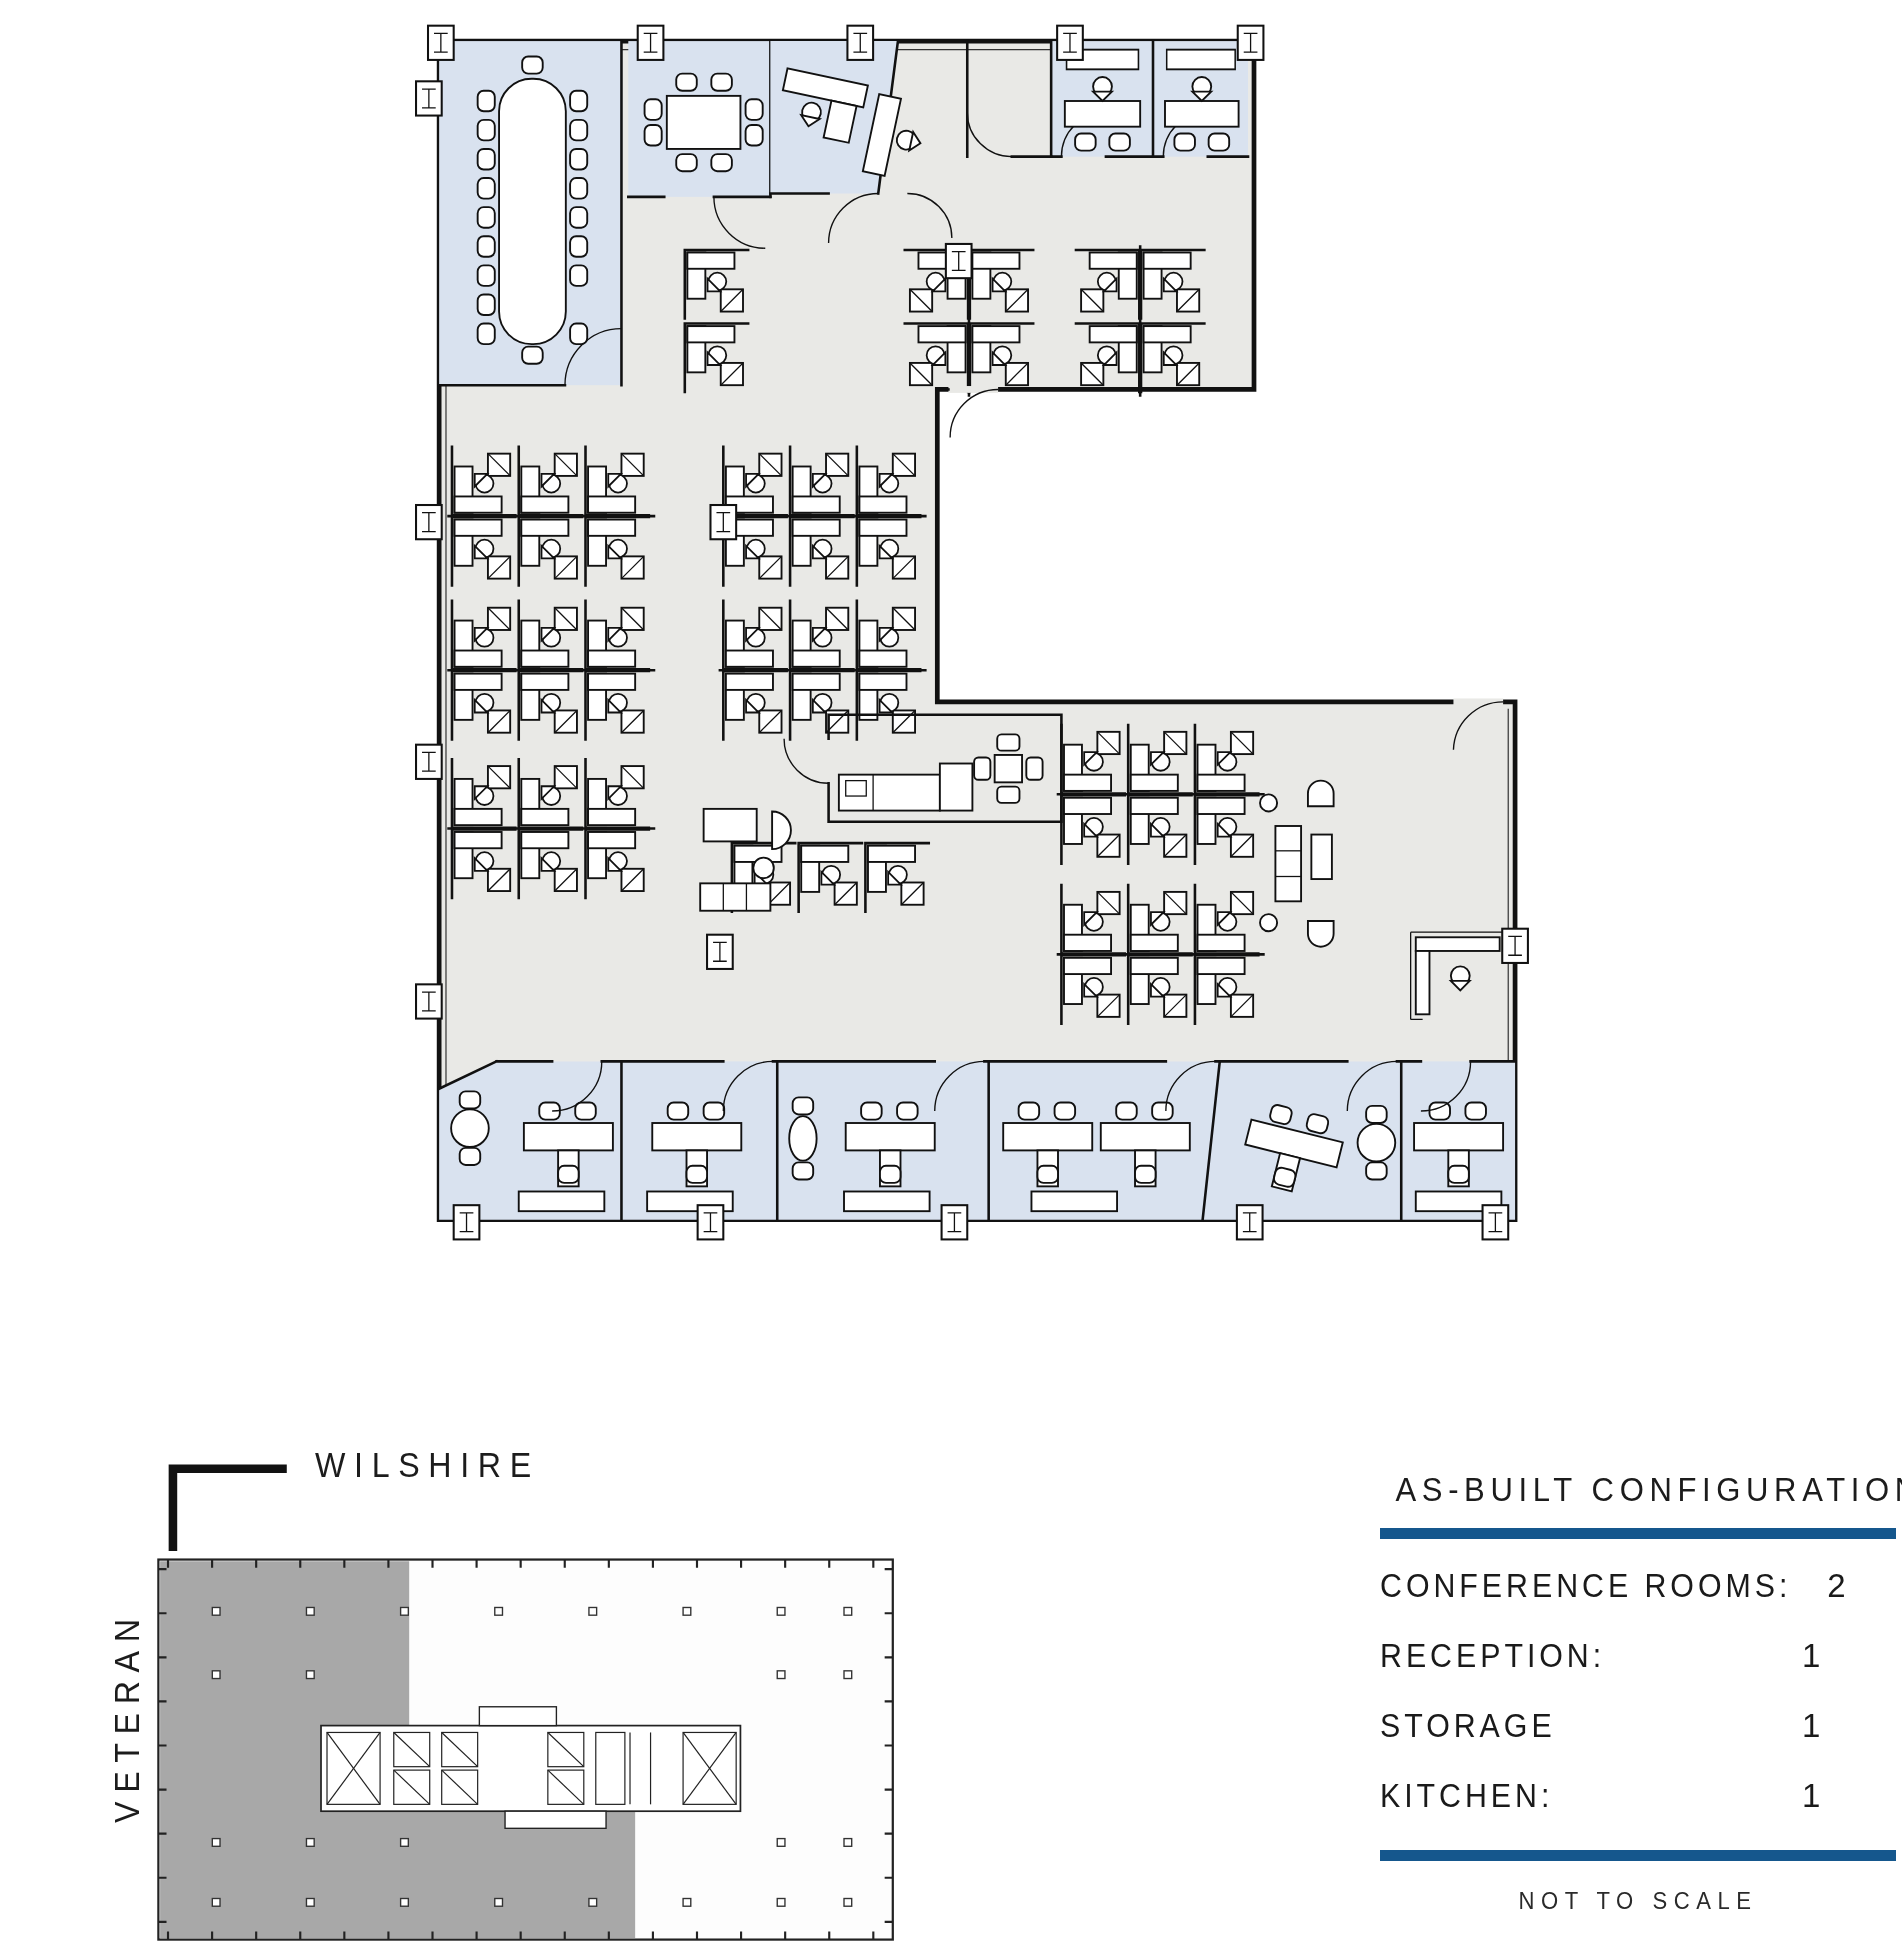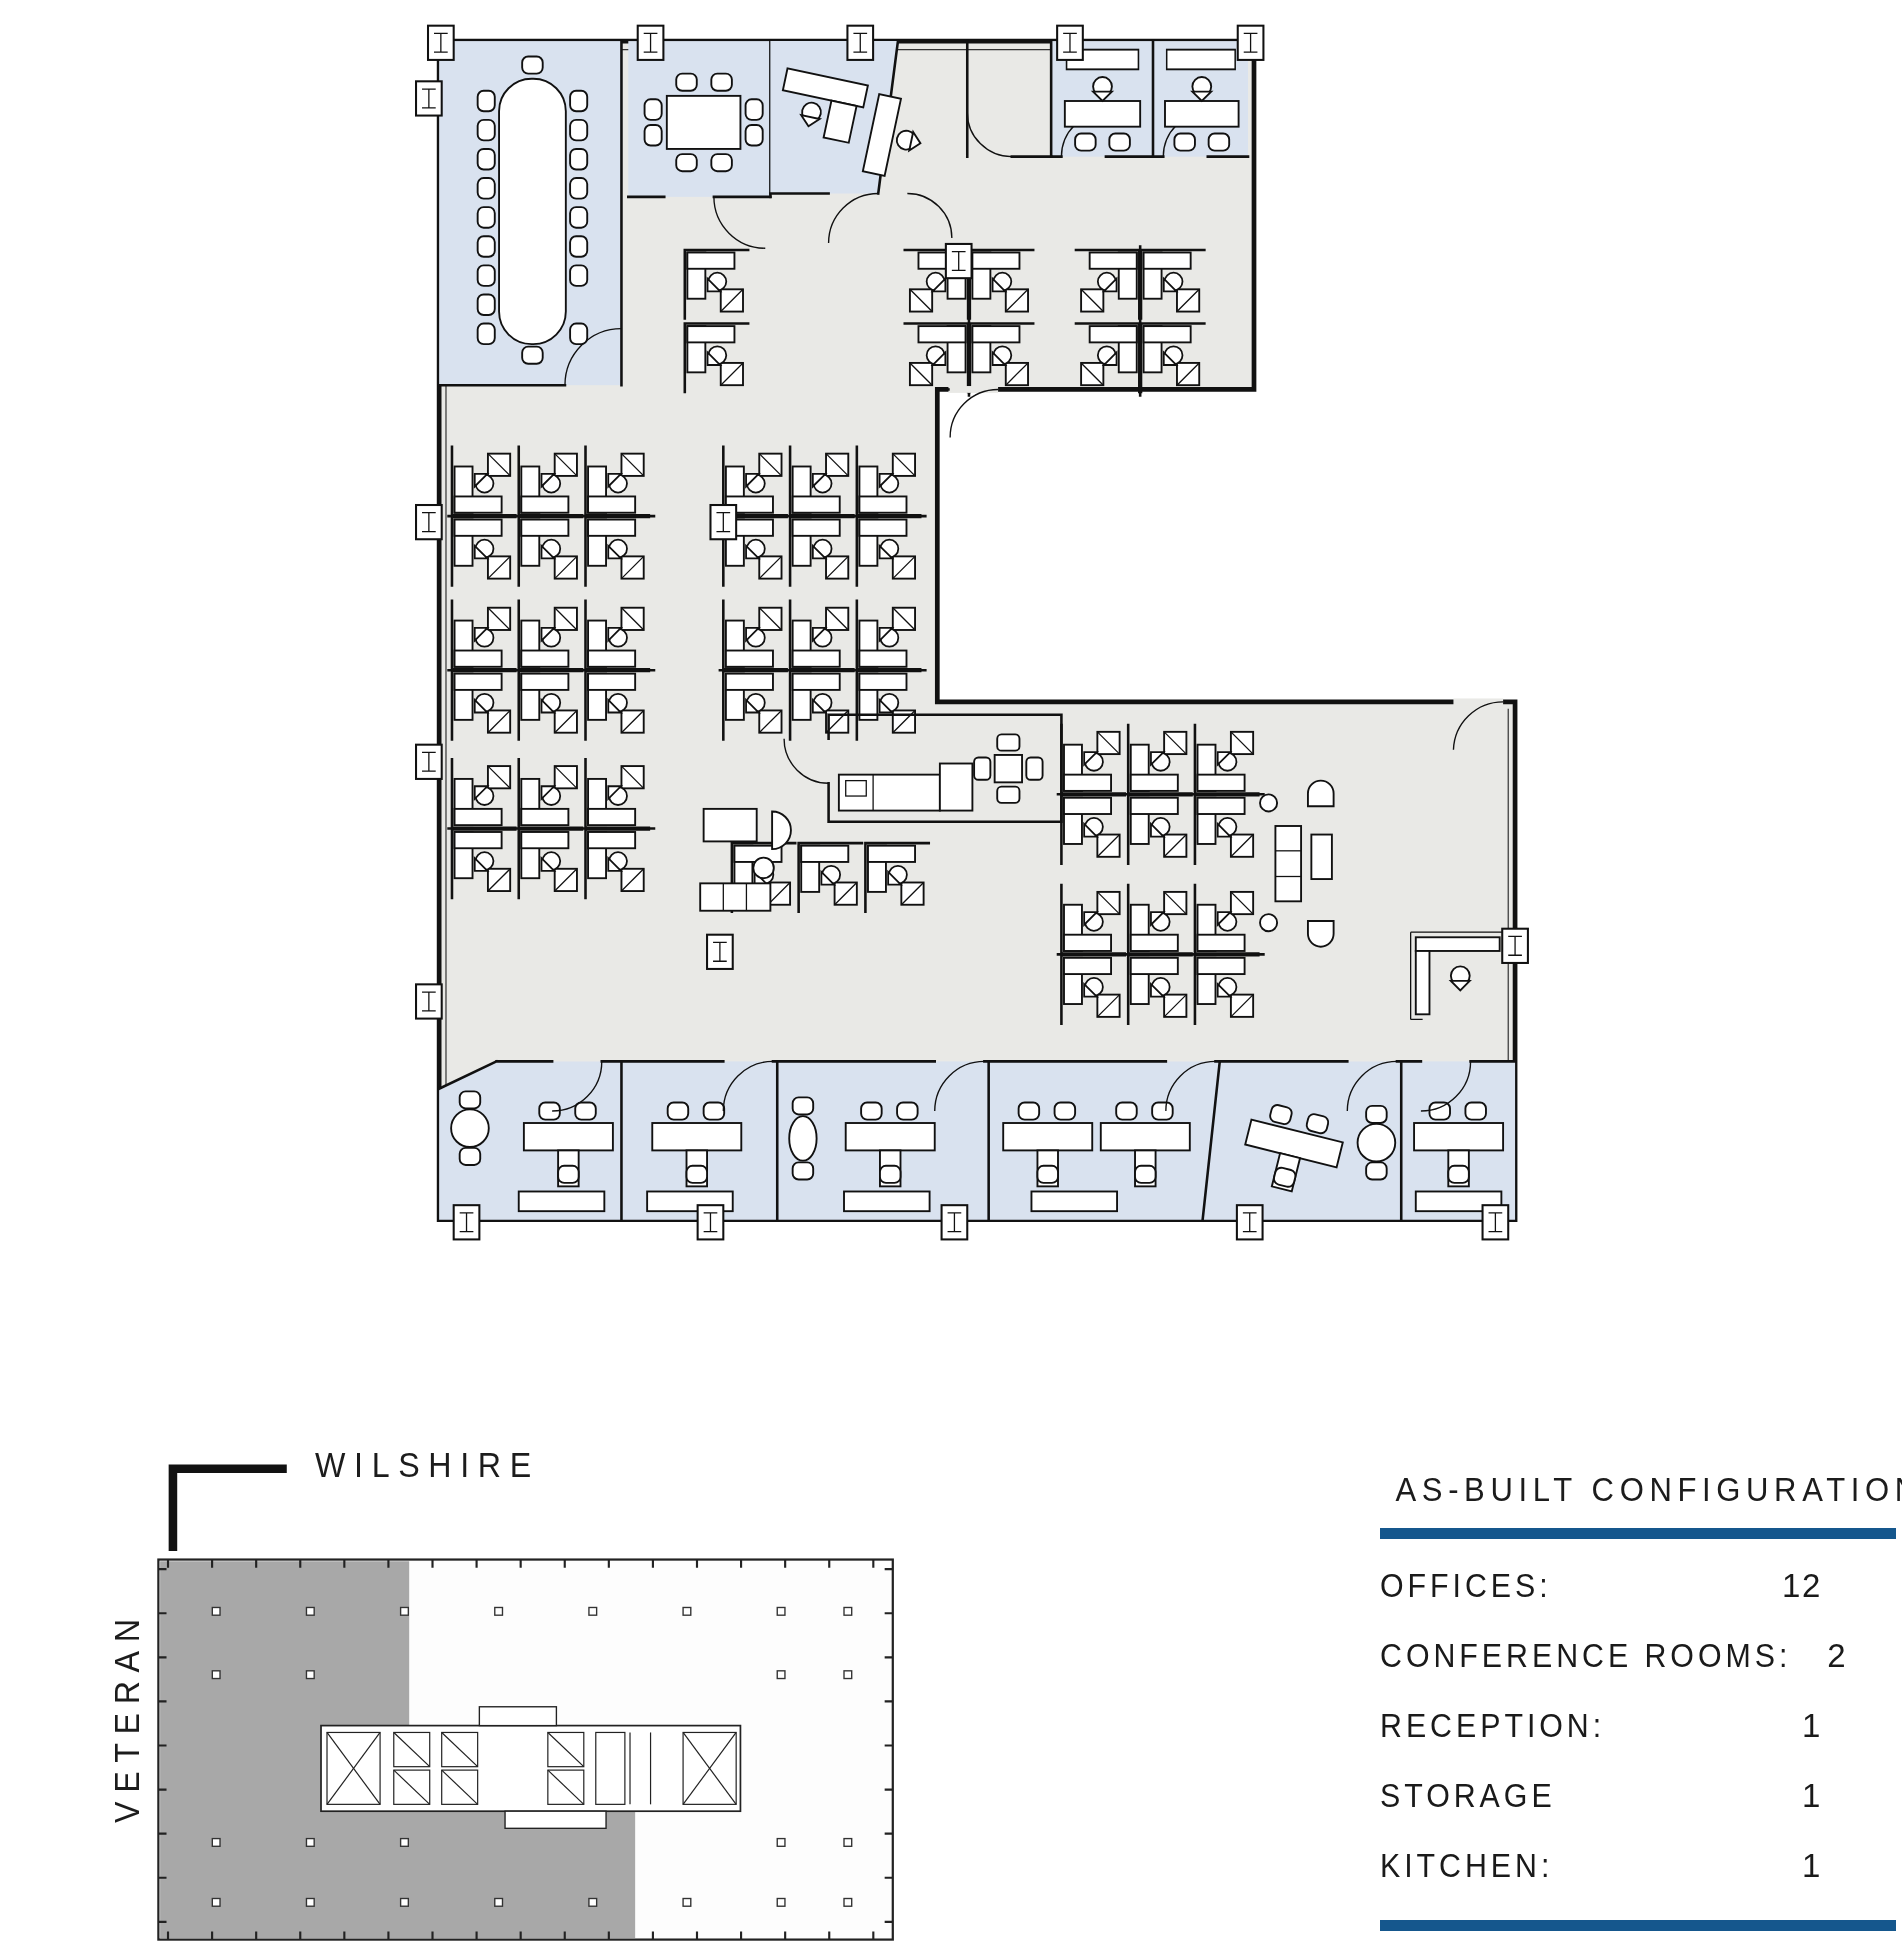--- a/index.html
+++ b/index.html
@@ -445,24 +445,20 @@
 
 <div class="street-label" id="wilshire-label" style="left:315px;top:1445px;">WILSHIRE</div>
 
 <div class="street-label" id="veteran-label" style="left:107px;top:1823px;">VETERAN</div>
 
 <div class="panel">
   <div class="panel-title">AS-BUILT CONFIGURATION</div>
   <div class="panel-bar"></div>
   <div class="panel-rows">
     <div class="panel-row">
-      <span class="lbl">OFFICES:</span>
-      <span class="val">12</span>
-    </div>
-    <div class="panel-row">
       <span class="lbl">CONFERENCE ROOMS:</span>
       <span class="val">2</span>
     </div>
     <div class="panel-row">
       <span class="lbl">RECEPTION:</span>
       <span class="val">1</span>
     </div>
     <div class="panel-row">
       <span class="lbl">STORAGE</span>
       <span class="val">1</span>

